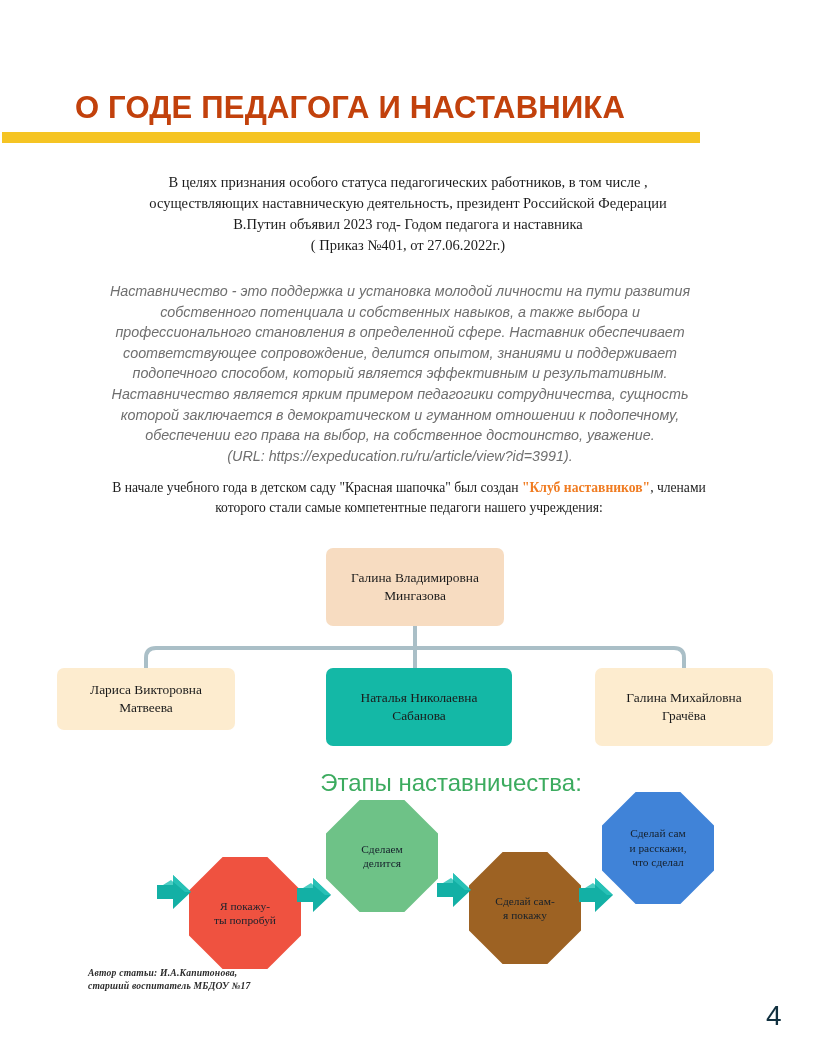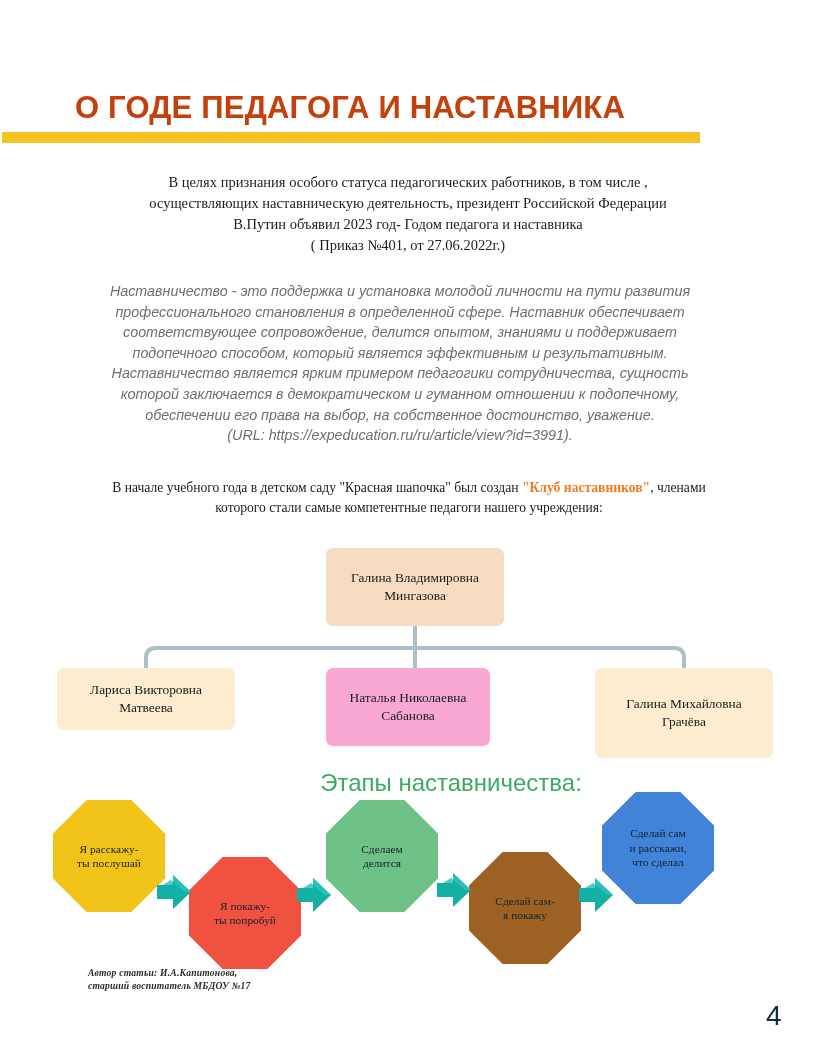--- a/index.html
+++ b/index.html
@@ -106,22 +106,22 @@
     color: #1b1b1b;
     padding: 4px 8px;
     box-sizing: border-box;
   }
   .org-root {
     left: 326px; top: 8px;
     width: 178px; height: 78px;
     background: #f7dcc1;
   }
   .org-child-1 { left: 57px;  top: 128px; width: 178px; height: 62px; background: #fdeccf; }
-  .org-child-2 { left: 326px; top: 128px; width: 164px; height: 78px; background: #f9a8d4; }
-  .org-child-3 { left: 595px; top: 128px; width: 178px; height: 90px; background: #fdeccf; }
+  .org-child-2 { left: 326px; top: 128px; width: 186px; height: 78px; background: #14b8a6; }
+  .org-child-3 { left: 595px; top: 128px; width: 178px; height: 78px; background: #fdeccf; }
 
   .org-lines {
     position: absolute;
     left: 0; top: 0;
     width: 816px; height: 215px;
     pointer-events: none;
   }
 
   
   .stages-heading {
@@ -208,20 +208,21 @@
 
 <div class="intro-block">
   <p>В  целях  признания особого статуса педагогических работников, в том числе ,</p>
   <p>осуществляющих наставническую деятельность, президент Российской Федерации</p>
   <p>В.Путин объявил  2023 год- Годом педагога и наставника</p>
   <p>( Приказ №401, от 27.06.2022г.)</p>
 </div>
 
 <div class="definition-block">
   <p>Наставничество - это поддержка и установка молодой личности на пути развития</p>
+  <p>собственного потенциала и собственных навыков, а также выбора и</p>
   <p>профессионального становления в определенной сфере. Наставник обеспечивает</p>
   <p>соответствующее сопровождение, делится опытом, знаниями и поддерживает</p>
   <p>подопечного способом, который является эффективным и результативным.</p>
   <p>Наставничество является ярким примером педагогики сотрудничества, сущность</p>
   <p>которой заключается в демократическом и гуманном отношении к подопечному,</p>
   <p>обеспечении его права на выбор, на собственное достоинство, уважение.</p>
   <p>(URL: https://expeducation.ru/ru/article/view?id=3991).</p>
 </div>
 
 <div class="club-block">
@@ -237,21 +238,20 @@
   </svg>
   <div class="org-box org-root">Галина Владимировна Мингазова</div>
   <div class="org-box org-child-1">Лариса Викторовна Матвеева</div>
   <div class="org-box org-child-2">Наталья Николаевна Сабанова</div>
   <div class="org-box org-child-3">Галина Михайловна Грачёва</div>
 </div>
 
 <div class="stages-heading">Этапы наставничества:</div>
 
 <div class="stages">
-  <div class="octagon oct-1">Я расскажу- ты послушай</div>
   <div class="octagon oct-2">Я покажу- ты попробуй</div>
   <div class="octagon oct-3">Сделаем делится</div>
   <div class="octagon oct-4">Сделай сам- я покажу</div>
   <div class="octagon oct-5">Сделай  сам и расскажи, что сделал</div>
 
   <svg class="arrow arr-1" viewBox="0 0 38 40">
     <polygon points="2,13 18,13 18,3 36,20 18,37 18,27 2,27" fill="#13b0a5"></polygon>
     <polygon points="2,13 18,13 18,3 36,20 30,20 16,8 8,13" fill="#2cc4b9" opacity="0.85"></polygon>
   </svg>
   <svg class="arrow arr-2" viewBox="0 0 38 40">

